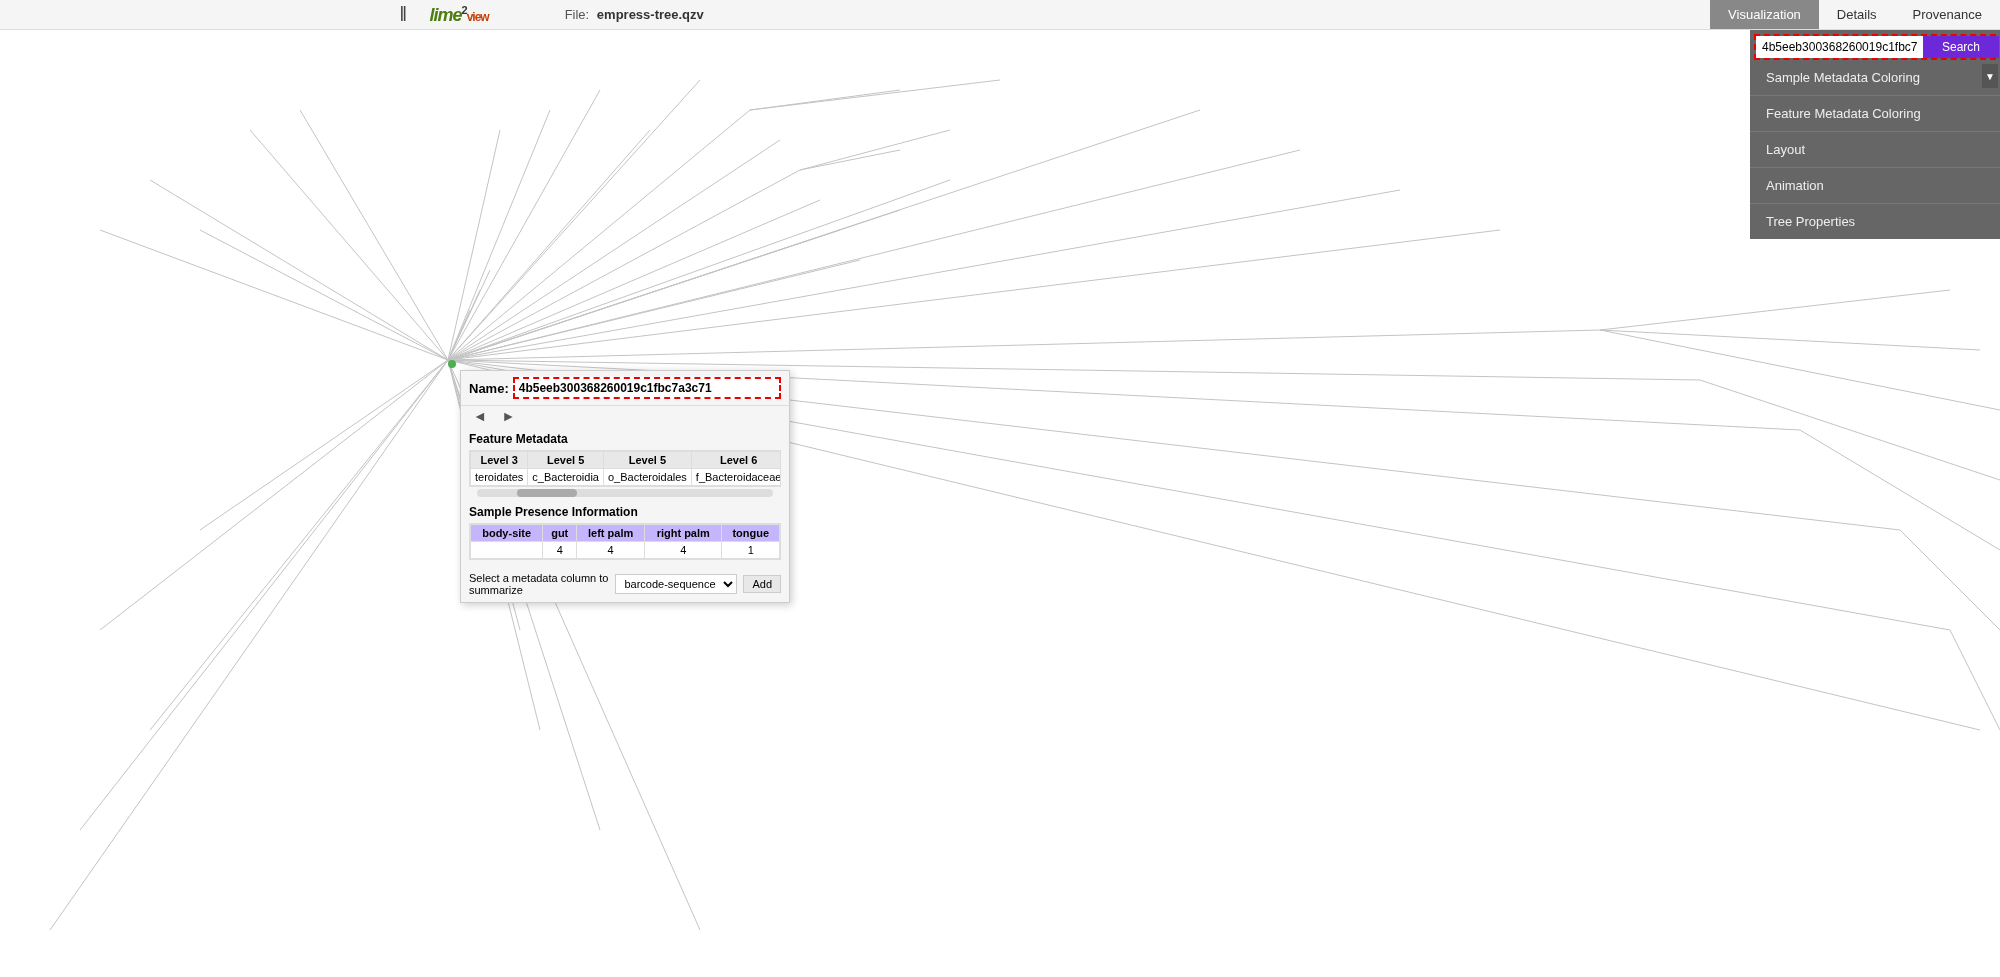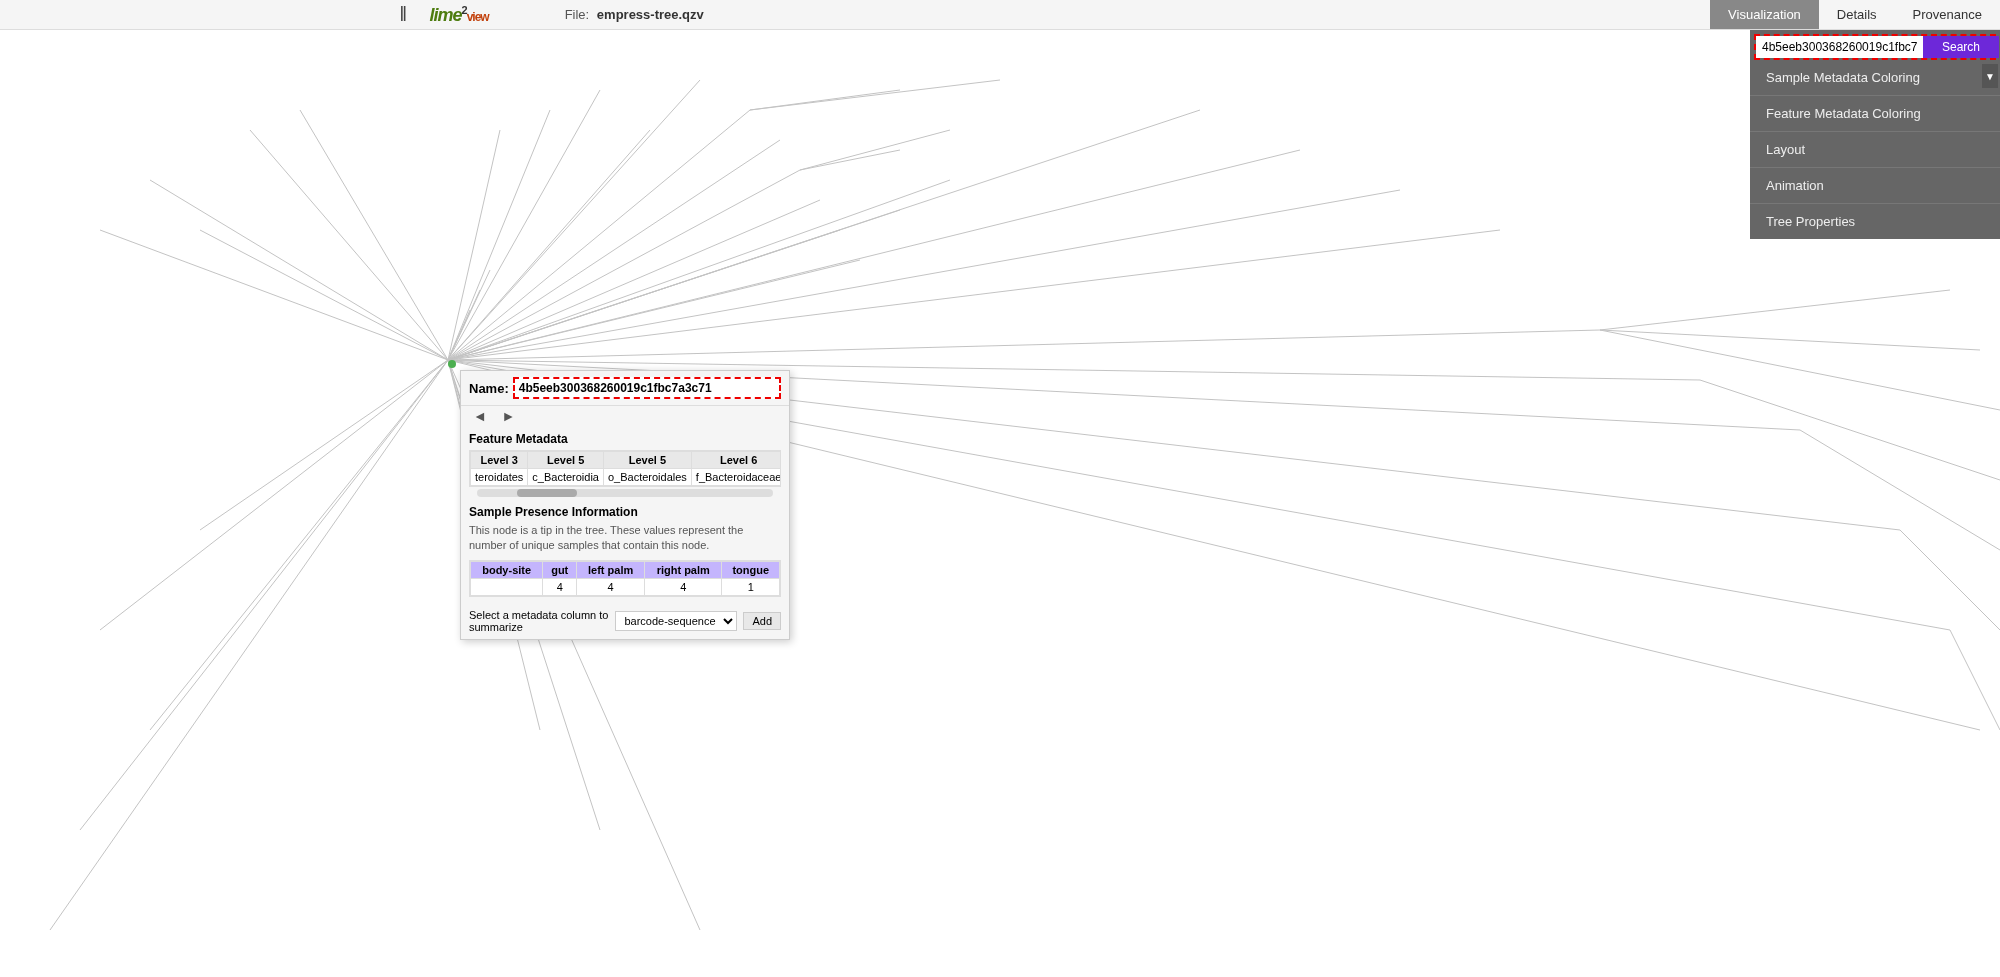--- a/index.html
+++ b/index.html
@@ -382,21 +382,20 @@
           </tbody>
         </table>
       </div>
       <div id="feature-scroll-bar">
         <div id="feature-scroll-thumb"></div>
       </div>
     </div>
 
     <div id="sample-presence-section">
       <div id="sample-presence-title">Sample Presence Information</div>
-      <div id="sample-presence-desc">This node is a tip in the tree. These values represent the number of unique samples that contain this node.</div>
       <div id="sample-table-wrapper">
         <table id="sample-table">
           <thead>
             <tr>
               <th>body-site</th>
               <th>gut</th>
               <th>left palm</th>
               <th>right palm</th>
               <th>tongue</th>
             </tr>

